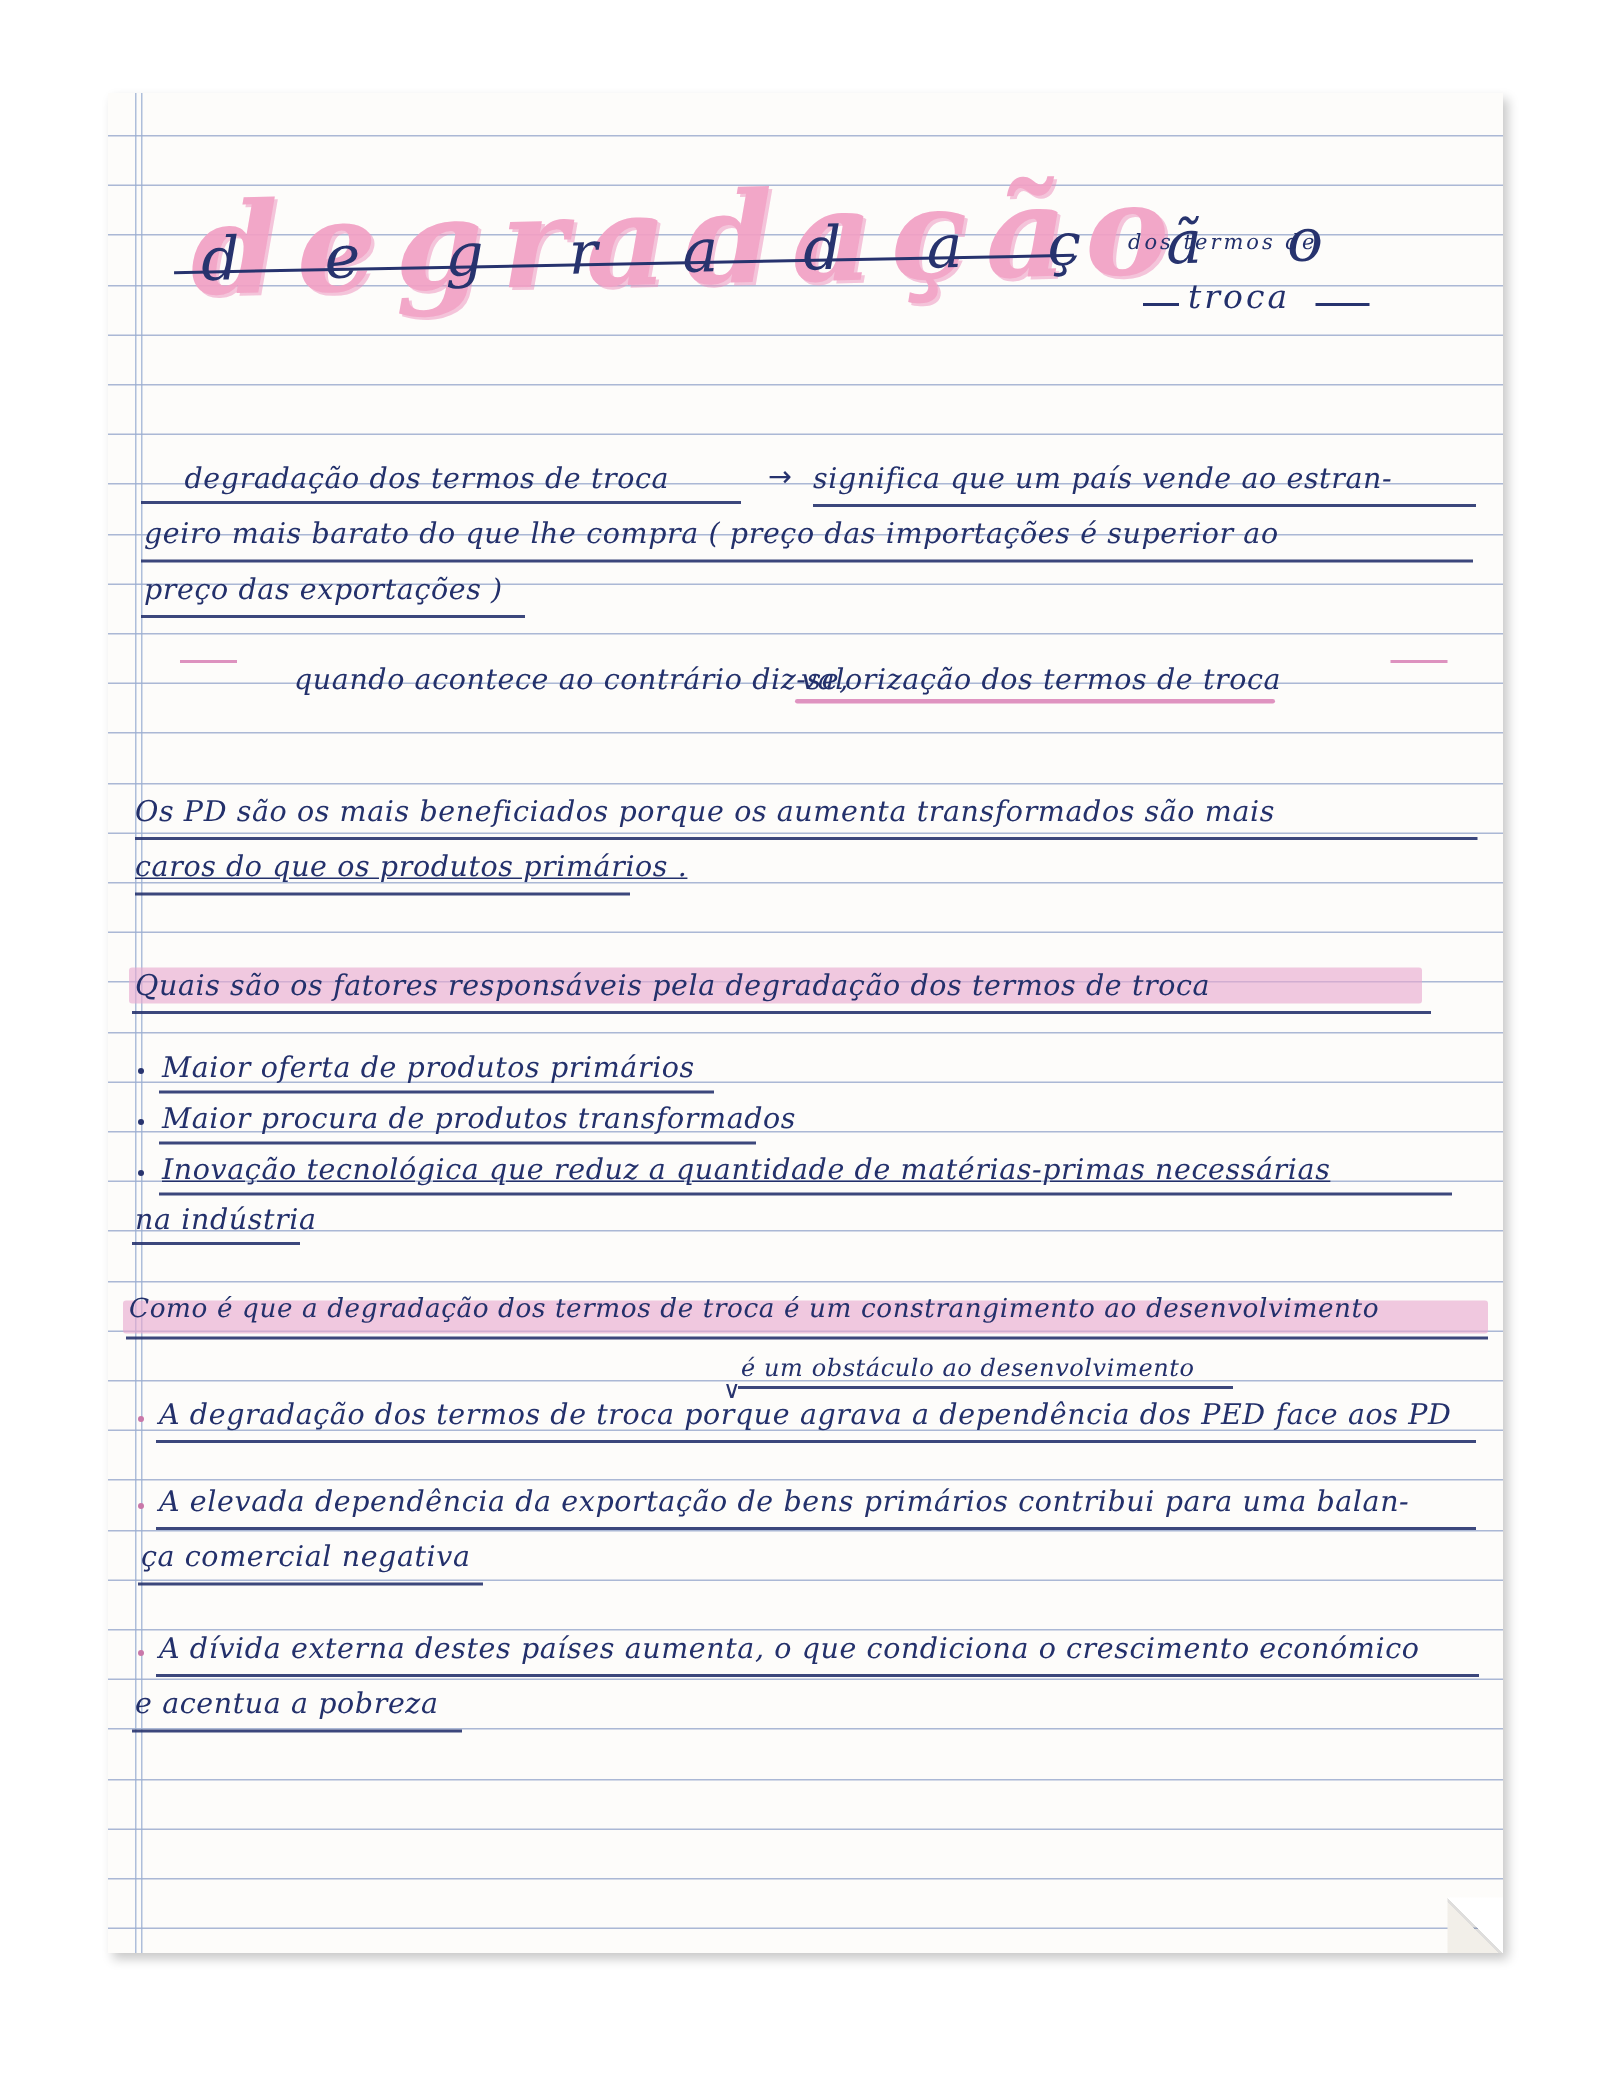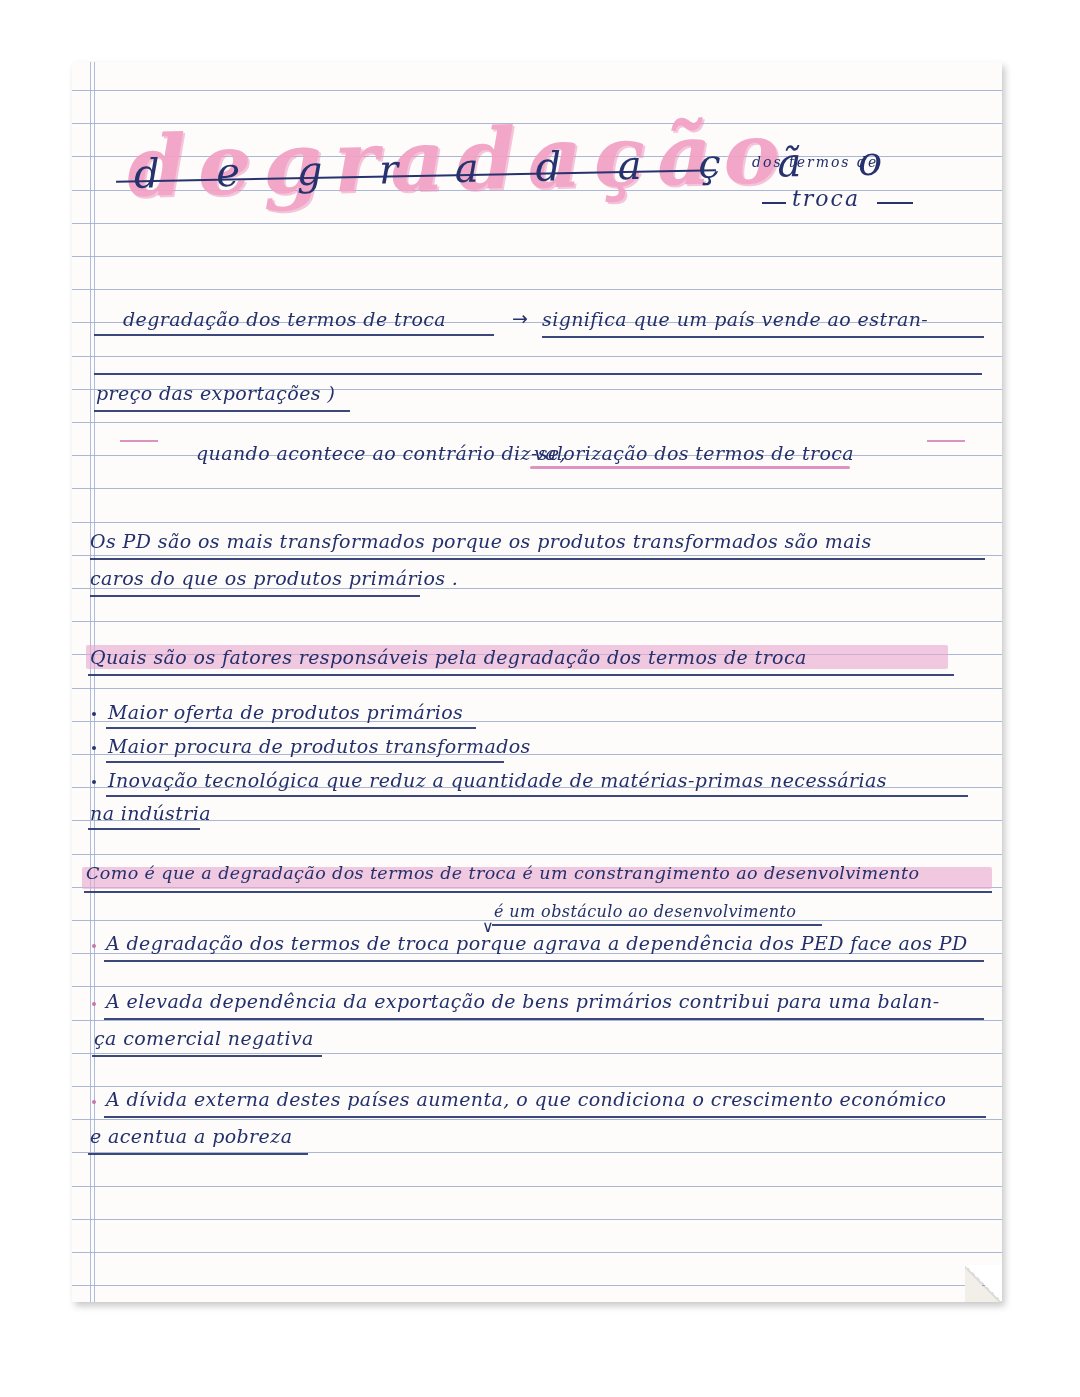--- a/index.html
+++ b/index.html
@@ -237,50 +237,51 @@
   <div class="hw" id="title-side-2">troca</div>
   <div id="title-side-dash-l"></div>
   <div id="title-side-dash-r"></div>
 
   <div class="hw body" style="left:24px; top:246px;padding-left:27px;">degradação dos termos de troca</div>
   <div class="ul-ink" style="left:22px; top:272px; width:400px;"></div>
   <div class="arrow" style="left:440px; top:245px;">→</div>
   <div class="hw body" style="left:470px; top:246px;">significa que um país vende ao estran-</div>
   <div class="ul-ink" style="left:470px; top:274px; width:442px;"></div>
 
+  <div class="hw body" style="left:24px; top:283px;">geiro mais barato do que lhe compra ( preço das importações é superior ao</div>
   <div class="ul-ink" style="left:22px; top:311px; width:888px;"></div>
 
   <div class="hw body" style="left:24px; top:320px;">preço das exportações )</div>
   <div class="ul-ink" style="left:22px; top:348px; width:256px;"></div>
 
   <div class="dash-pink" style="left:48px; top:378px; width:38px;"></div>
   <div class="hw body" style="left:462px; top:380px;">valorização dos termos de troca</div>
   <div class="hw body" style="left:124px; top:380px;">quando acontece ao contrário diz-se,</div>
   <div class="ul-pink" style="left:458px; top:404px; width:320px;"></div>
   <div class="dash-pink" style="left:855px; top:378px; width:38px;"></div>
 
-  <div class="hw body" style="left:18px; top:468px;">Os PD são os mais transformados porque os produtos transformados são mais</div>
+  <div class="hw body" style="left:18px; top:468px;">Os PD são os mais beneficiados porque os aumenta transformados são mais</div>
   <div class="ul-ink" style="left:18px; top:496px; width:895px;"></div>
-  <div class="hw body" style="left:18px; top:505px;">caros do que os produtos primários .</div>
+  <div class="hw body" style="left:18px; top:505px;text-decoration:underline;">caros do que os produtos primários .</div>
   <div class="ul-ink" style="left:18px; top:533px; width:330px;"></div>
 
   <div class="hl" style="left:14px; top:583px; width:862px; height:24px;"></div>
   <div class="hw body" style="left:18px; top:584px;">Quais são os fatores responsáveis pela degradação dos termos de troca</div>
   <div class="ul-ink" style="left:16px; top:612px; width:866px;"></div>
 
   <div class="bullet" style="left:20px; top:650px;"></div>
   <div class="hw body" style="left:36px; top:639px;">Maior oferta de produtos primários</div>
   <div class="ul-ink" style="left:34px; top:665px; width:370px;"></div>
 
   <div class="bullet" style="left:20px; top:684px;"></div>
   <div class="hw body" style="left:36px; top:673px;">Maior procura de produtos transformados</div>
   <div class="ul-ink" style="left:34px; top:699px; width:398px;"></div>
 
   <div class="bullet" style="left:20px; top:718px;"></div>
-  <div class="hw body" style="left:36px; top:707px;">Inovação tecnológica que reduz a quantidade de matérias-primas necessárias</div>
+  <div class="hw body" style="left:36px; top:707px;text-decoration:underline;">Inovação tecnológica que reduz a quantidade de matérias-primas necessárias</div>
   <div class="ul-ink" style="left:34px; top:733px; width:862px;"></div>
   <div class="hw body" style="left:18px; top:740px;">na indústria</div>
   <div class="ul-ink" style="left:16px; top:766px; width:112px;"></div>
 
   <div class="hl" style="left:10px; top:805px; width:910px; height:22px;"></div>
   <div class="hw small" style="left:14px; top:801px;">Como é que a degradação dos termos de troca  é um constrangimento ao desenvolvimento</div>
   <div class="ul-ink" style="left:12px; top:829px; width:908px;"></div>
 
   <div class="caret" style="left:410px; top:855px;">∨</div>
   <div class="hw small" style="left:422px; top:840px; font-size:16px;">é um obstáculo ao desenvolvimento</div>

